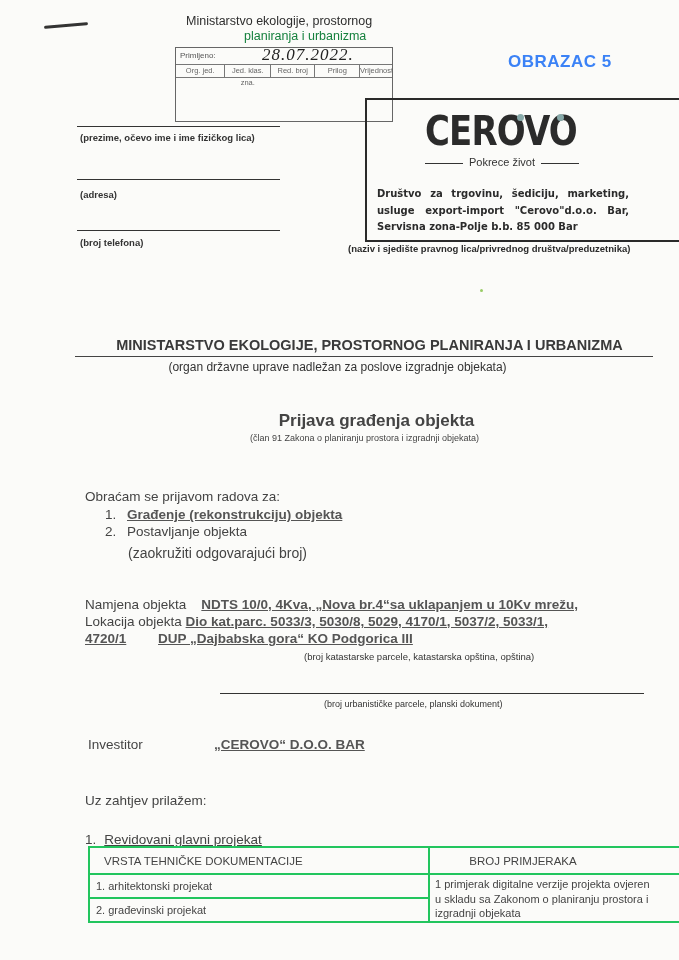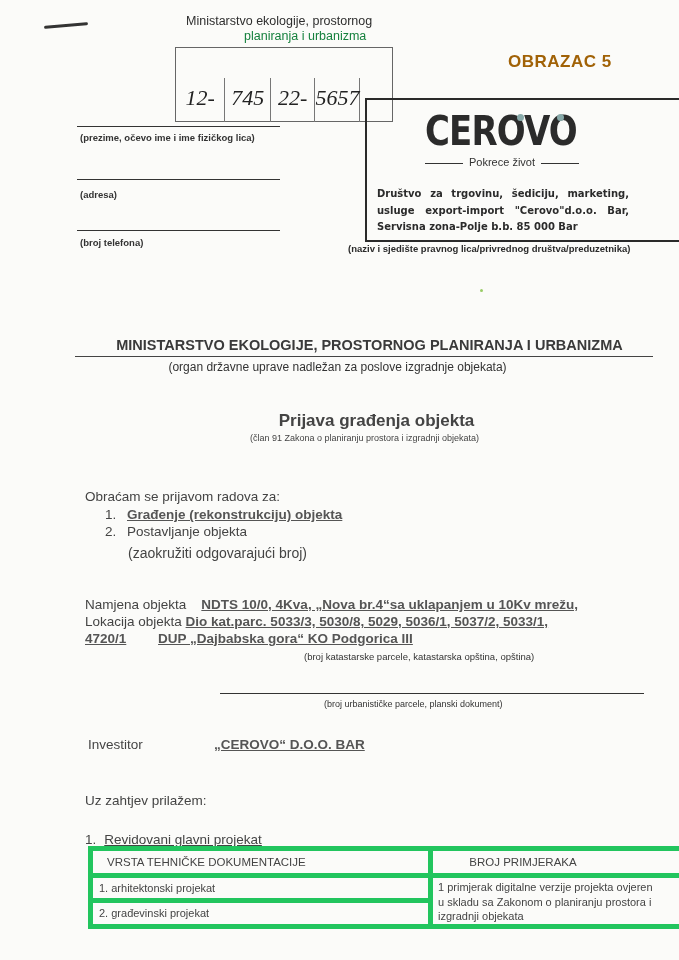--- a/index.html
+++ b/index.html
@@ -21,21 +21,21 @@
   .stamp { left: 175px; top: 47px; width: 218px; height: 75px; border: 1px solid #666; }
   .stamp-row1 { position: absolute; left: 0; top: 0; width: 100%; height: 17px; border-bottom: 1px solid #777; }
   .stamp-row1 .lbl { position: absolute; left: 4px; top: 3px; font-size: 8px; color: #555; }
   .stamp-row1 .val { position: absolute; left: 86px; top: -3px; font-size: 17px; font-style: italic; color: #222; font-family: "Liberation Serif", serif; letter-spacing: 1px; }
   .stamp-row2 { position: absolute; left: 0; top: 17px; width: 100%; height: 13px; border-bottom: 1px solid #777; display: flex; }
   .stamp-row2 div { border-right: 1px solid #777; font-size: 7.5px; color: #666; text-align: center; line-height: 12px; }
   .stamp-row3 { position: absolute; left: 0; top: 30px; width: 100%; height: 44px; display: flex; }
   .stamp-row3 div { border-right: 1px solid #777; font-size: 22px; color: #222; font-family: "Liberation Serif", serif; text-align: center; line-height: 40px; font-style: italic; }
   .c1 { width: 50px; } .c2 { width: 46px; } .c3 { width: 45px; } .c4 { width: 45px; } .c5 { width: 32px; border-right: none !important; }
 
-  .obrazac { left: 508px; top: 52px; font-size: 17px; font-weight: bold; color: #a16207; letter-spacing: 0.5px; }
+  .obrazac { left: 508px; top: 52px; font-size: 17px; font-weight: bold; color: #3b82f6; letter-spacing: 0.5px; }
 
   
   .company-box { left: 365px; top: 98px; width: 317px; height: 144px; border: 2px solid #2a2a2a; border-top-width: 2px; }
   .logo { position: absolute; left: 58px; top: 8px; font-size: 40px; font-weight: bold; color: #2b2b2b; font-family: "DejaVu Sans", sans-serif; letter-spacing: -1px; transform: scaleX(0.85); transform-origin: left; }
   .logo-dot { position: absolute; width: 7px; height: 7px; border-radius: 50%; background: #8aa; }
   .tagline { position: absolute; left: 30px; top: 56px; width: 210px; text-align: center; font-size: 11px; color: #333; }
   .tagline::before, .tagline::after { content: ""; display: inline-block; width: 38px; height: 1px; background: #333; vertical-align: middle; margin: 0 6px; }
   .company-text { position: absolute; left: 10px; top: 86px; width: 252px; font-size: 10px; font-weight: bold; color: #2b2b2b; line-height: 16.5px; text-align: justify; font-family: "DejaVu Sans", sans-serif; }
 
   .company-caption { left: 348px; top: 243px; font-size: 9.5px; color: #2a2a2a; font-weight: bold; white-space: nowrap; }
@@ -71,45 +71,49 @@
 
   .investor-lbl { left: 88px; top: 737px; font-size: 13.5px; color: #444; }
   .investor-val { left: 214px; top: 737px; font-size: 13.5px; color: #555; font-weight: bold; text-decoration: underline; }
 
   .attach { left: 85px; top: 793px; font-size: 13.5px; color: #444; }
   .proj { left: 85px; top: 832px; font-size: 13.5px; color: #444; }
   .proj .t { text-decoration: underline; margin-left: 8px; }
 
   
   .doc-table { left: 88px; top: 846px; width: 600px; border-collapse: collapse; font-size: 11px; color: #444; }
-  .doc-table td, .doc-table th { border: 5px solid #22c55e; font-weight: normal; vertical-align: middle; }
+  .doc-table td, .doc-table th { border: 2px solid #22c55e; font-weight: normal; vertical-align: middle; }
   .doc-table th { height: 27px; font-size: 11.5px; }
   .doc-table th.h1 { text-align: left; padding-left: 14px; width: 340px; }
   .doc-table th.h2 { text-align: center; padding-right: 70px; }
   .doc-table td.k { padding-left: 6px; height: 20px; }
   .doc-table td.v { padding-left: 5px; line-height: 14.5px; font-size: 11px; white-space: nowrap; overflow: hidden; vertical-align: top; padding-top: 2px; }
 
   .green-dot { left: 480px; top: 289px; width: 3px; height: 3px; background: #9c6; border-radius: 50%; }
 </style>
 </head>
 <body>
 
 <div class="abs penmark"></div>
 
 <div class="abs stamp-header">
   <span>Ministarstvo ekologije, prostornog</span>
 </div>
 <div class="abs stamp-header2">planiranja i urbanizma</div>
 <div class="abs stamp">
-  <div class="stamp-row3">
-    <div class="c1">12-</div>
-    <div class="c2">745</div>
-    <div class="c3">22-</div>
-    <div class="c4">5657</div>
-    <div class="c5"></div>
+  <div class="stamp-row1">
+    <span class="lbl">Primljeno:</span>
+    <span class="val">28.07.2022.</span>
+  </div>
+  <div class="stamp-row2">
+    <div class="c1">Org. jed.</div>
+    <div class="c2">Jed. klas. zna.</div>
+    <div class="c3">Red. broj</div>
+    <div class="c4">Prilog</div>
+    <div class="c5">Vrijednost</div>
   </div>
 </div>
 
 <div class="abs obrazac">OBRAZAC 5</div>
 
 <div class="abs field-line" style="top:126px;"></div>
 <div class="abs field-caption" style="top:132px;">(prezime, očevo ime i ime fizičkog lica)</div>
 <div class="abs field-line" style="top:179px;"></div>
 <div class="abs field-caption" style="top:189px;">(adresa)</div>
 <div class="abs field-line" style="top:230px;"></div>
@@ -141,21 +145,21 @@
   <span class="num">2.</span><span class="txt">Postavljanje objekta</span>
 </div>
 <div class="abs opt-note">(zaokružiti odgovarajući broj)</div>
 
 <div class="abs label-row r1">
   <span>Namjena objekta</span>&nbsp;&nbsp;&nbsp;
   <span class="v">NDTS 10/0, 4Kva, „Nova br.4“sa uklapanjem u 10Kv mrežu,</span>
 </div>
 <div class="abs label-row r2">
   <span>Lokacija objekta</span>
-  <span class="v">Dio kat.parc. 5033/3, 5030/8, 5029, 5036/1, 5037/2, 5033/1,</span>
+  <span class="v">Dio kat.parc. 5033/3, 5030/8, 5029, 4170/1, 5037/2, 5033/1,</span>
 </div>
 <div class="abs label-row r3">
   <span class="v">4720/1</span>
   <span class="v">DUP „Dajbabska gora“ KO Podgorica III</span>
 </div>
 <div class="abs kat-caption">(broj katastarske parcele, katastarska opština, opština)</div>
 
 <div class="abs urb-line"></div>
 <div class="abs urb-caption">(broj urbanističke parcele, planski dokument)</div>
 

